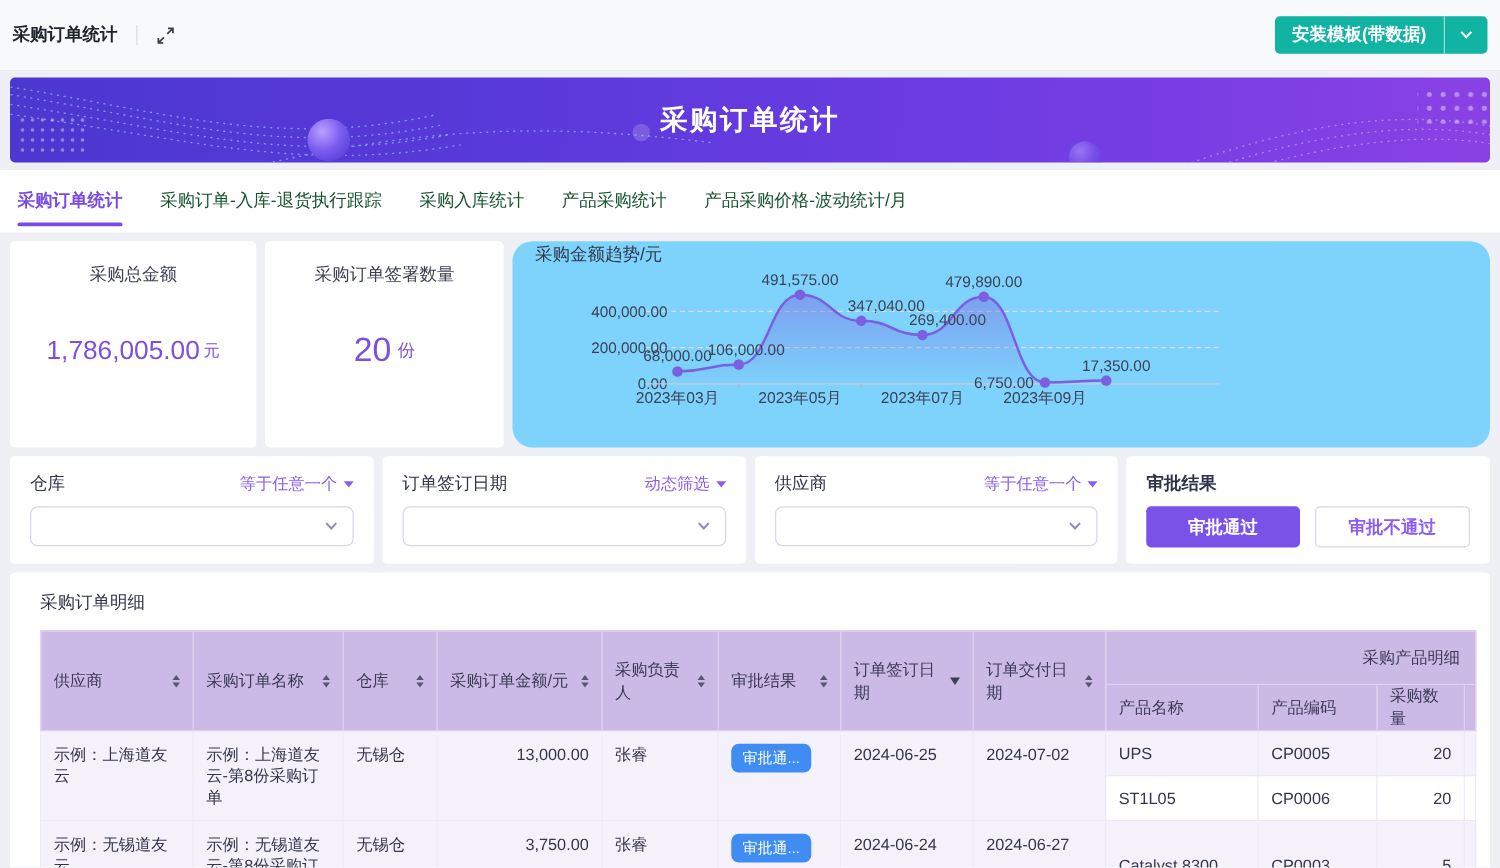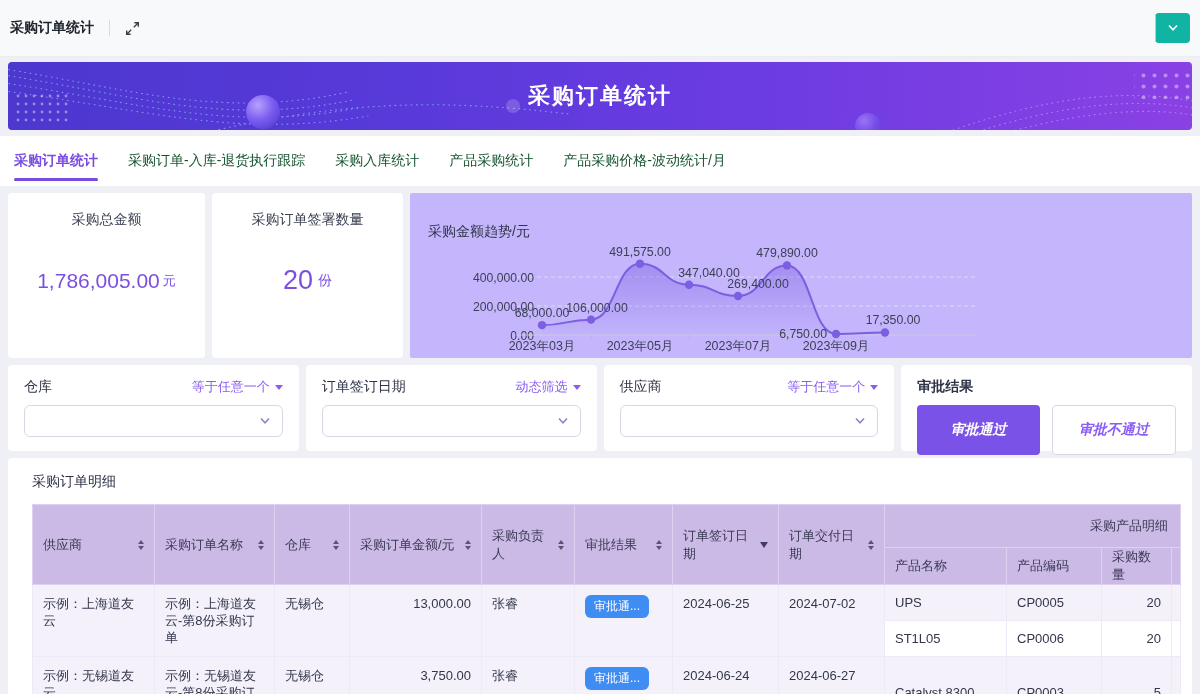--- a/index.html
+++ b/index.html
@@ -39,37 +39,37 @@
   .stat-card { background:#fff; border-radius:4px; flex:none;
     display:flex; flex-direction:column; align-items:center; }
   .stat-card:nth-child(1){ width:197px; } .stat-card:nth-child(2){ width:191px; } .stat-card:nth-child(3){ width:192px; }
   .stat-title { margin-top:18px; font-size:14px; color:#3c4052; }
   .stat-value { flex:1; display:flex; align-items:baseline; justify-content:center;
     color:#7b4fe0; padding-bottom:26px; margin-top:auto; align-self:center; align-items:center;}
   .stat-value .num { font-size:27px; }
   .stat-card.money .num { font-size:21px; }
   .stat-value .unit { font-size:14px; margin-left:5px; }
   .stat-card.money .unit { font-size:13px; margin-left:3px; }
-  .chart-card { flex:1; background:#c4b5fd; border-radius:2px; padding:30px 10px 0 18px; }
+  .chart-card { flex:1; background:#7dd3fc; border-radius:16px; padding:2px 10px 0 18px; }
   .chart-title { font-size:14px; color:#32364a; margin-bottom:2px; }
   
   .filters-row { display:flex; gap:7px; margin:7px 8px 0; }
   .filter-card { flex:1; background:#fff; border-radius:4px; padding:13px 16px 14px; height:86px; }
   .filter-head { display:flex; justify-content:space-between; align-items:center; font-size:14px; }
   .filter-label { color:#2f3347; }
   .filter-label.bold { font-weight:bold; }
   .filter-cond { color:#8a5cf0; font-size:13px; display:flex; align-items:center; gap:5px; cursor:pointer; }
   .caret-dn { width:0; height:0; border-left:4.5px solid transparent; border-right:4.5px solid transparent;
     border-top:5.5px solid #8a5cf0; }
   .filter-select { margin-top:9px; height:32px; border:1px solid #d9d6e6; border-radius:6px;
     background:#fff; display:flex; align-items:center; justify-content:flex-end;
     padding:0 11px; cursor:pointer; }
   .appr-buttons { display:flex; gap:12px; margin-top:9px; }
-  .appr-btn { flex:1; height:50px; border-radius:4px; display:flex; align-items:center;
-    justify-content:center; font-size:14px; font-weight:bold; cursor:pointer;font-style:italic; }
+  .appr-btn { flex:1; height:33px; border-radius:4px; display:flex; align-items:center;
+    justify-content:center; font-size:14px; font-weight:bold; cursor:pointer; }
   .appr-btn.selected { background:#7b52e8; color:#fff; }
   .appr-btn.plain { background:#fff; border:1px solid #d9d6e6; color:#8b5cf6; }
   
   .table-card { margin:7px 8px 0; background:#fff; border-radius:4px; padding:15px 24px 0; height:320px; }
   .table-title { font-size:14px; color:#2f3347; margin-bottom:13px; }
   table.po { border-collapse:collapse; width:1148px; table-layout:fixed; font-size:13px; }
   table.po th { background:#cbb9e6; color:#3b3b55; font-weight:normal;
     border:1px solid #ded0f0; }
   .main-th { padding:0 10px; text-align:left; }
   .th-wrap { display:flex; align-items:center; justify-content:space-between; gap:4px; }
@@ -97,20 +97,21 @@
 
 <div class="topbar">
   <span class="topbar-title">采购订单统计</span>
   <span class="tb-divider"></span>
   <span class="fs-icon">
     <svg width="15" height="15" viewBox="0 0 16 16">
       <path d="M10 1.8 h4.2 v4.2 M14 2 L9.4 6.6 M6 14.2 H1.8 V10 M2 14 L6.6 9.4" stroke="#3a3f4a" stroke-width="1.5" fill="none"></path>
     </svg>
   </span>
   <div class="install-btn">
+    <span class="install-main">安装模板(带数据)</span>
     <span class="install-divider"></span>
     <span class="install-caret">
       <svg width="12" height="8" viewBox="0 0 12 8">
           <polyline points="2,1.5 6,5.8 10,1.5" stroke="#fff" stroke-width="1.7" fill="none"></polyline>
         </svg>
     </span>
   </div>
 </div>
 
 <div class="banner">

